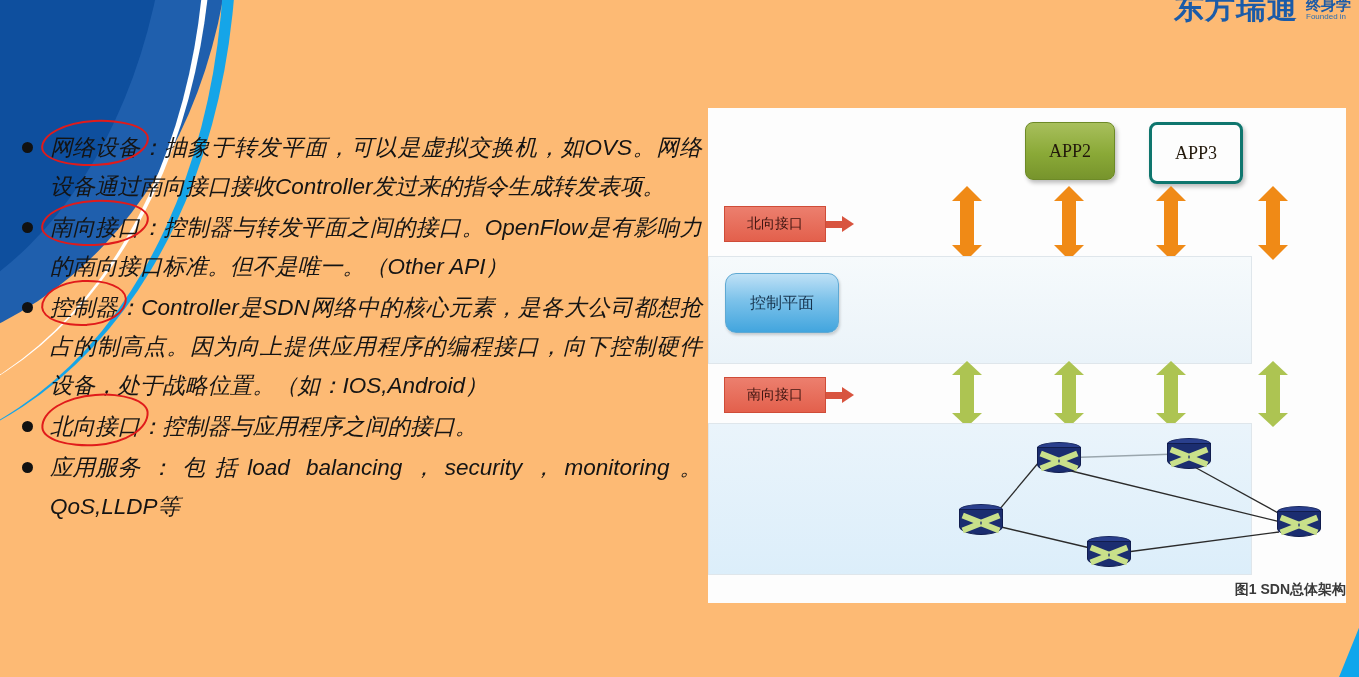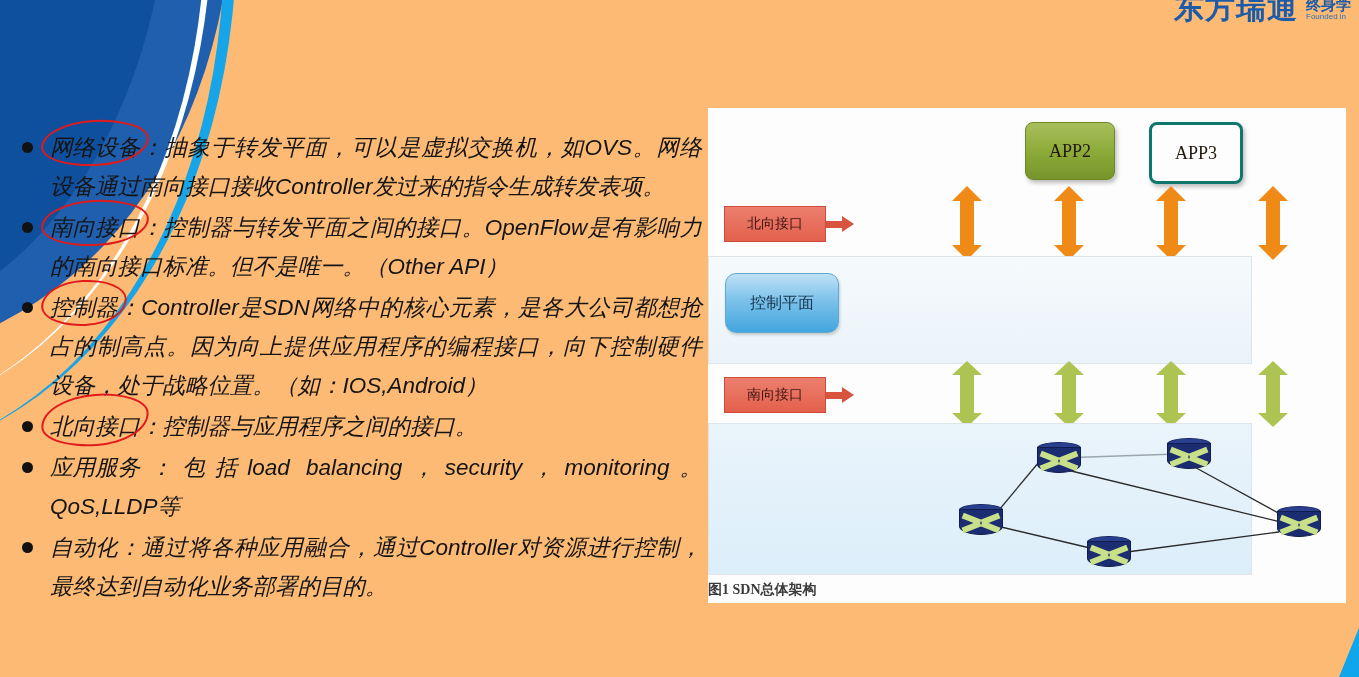--- a/index.html
+++ b/index.html
@@ -424,25 +424,24 @@
     background: #c9e08a;
   }
   .router .x3 { left: 3px; transform: rotate(-22deg); }
   .router .x4 { left: 22px; transform: rotate(22deg); }
 
   .caption {
     position: absolute;
     left: 0;
     top: 473px;
     width: 638px;
-    text-align: left;
+    text-align: right;
     font-size: 14px;
     color: #3a3a3a;
     font-weight: bold;
-    font-family: Liberation Serif, serif;
   }
 </style>
 </head>
 <body>
 
 <div class="slide">
 
   <div class="corner-tl-dark"></div>
   <div class="corner-tl"></div>
   <div class="corner-tl-cyan"></div>
@@ -492,26 +491,20 @@
       </div>
     </div>
 
     <div class="bullet">
       <span class="bullet-dot"></span>
       <div class="bullet-text">
         <span class="lead">应用服务</span><span>：包括load balancing，security，monitoring。QoS,LLDP等</span>
       </div>
     </div>
 
-    <div class="bullet">
-      <span class="bullet-dot"></span>
-      <div class="bullet-text">
-        <span class="lead">自动化</span><span>：通过将各种应用融合，通过Controller对资源进行控制，最终达到自动化业务部署的目的。</span>
-      </div>
-    </div>
 
   </div>
 
   <div class="diagram">
 
     <div class="app-row">
       <div class="app-box app-2">APP2</div>
       <div class="app-box app-3">APP3</div>
     </div>
 

